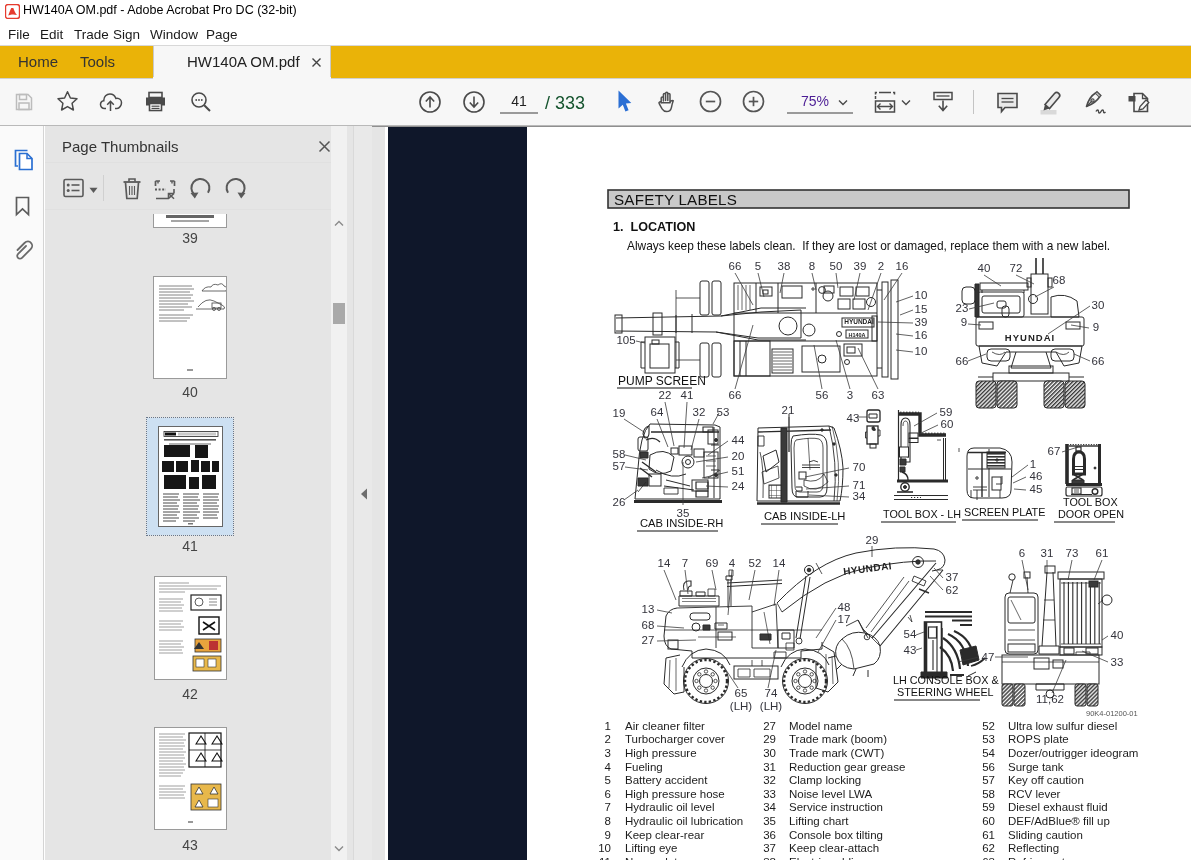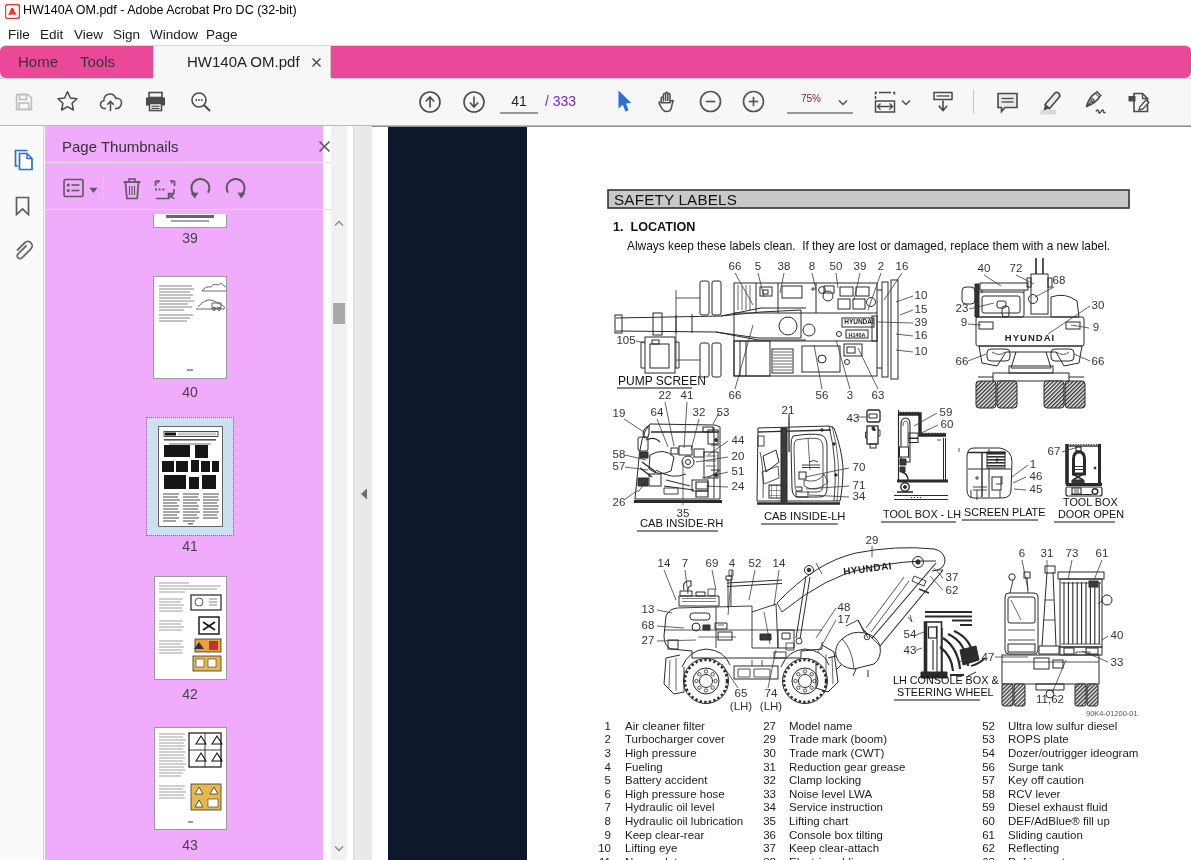--- a/index.html
+++ b/index.html
@@ -3,27 +3,27 @@
 <meta charset="utf-8">
 <style>
 * { margin:0; padding:0; box-sizing:border-box; }
 html,body { width:1191px; height:860px; overflow:hidden; }
 body { font-family:"Liberation Sans",sans-serif; background:#fff; position:relative; }
 .abs { position:absolute; }
 #titlebar { left:0; top:0; width:1191px; height:22px; background:#fff;text-align:center; }
 #titletext { left:23px; top:3px; font-size:12.5px; color:#000; }
 #menubar { left:0; top:22px; width:1073px; height:23px; background:#fff; font-size:13.5px; color:#1a1a1a; }
 .menuitem { position:absolute; top:5px; }
-#tabbar { left:0; top:45px; width:1191px; height:33px; background:#ec4899; border-top:1px solid #d8d8d8; font-size:15px; color:#333;border-radius:6px; }
+#tabbar { left:0; top:45px; width:1191px; height:33px; background:#eab308; border-top:1px solid #d8d8d8; font-size:15px; color:#333; }
 #activetab { position:absolute; left:153px; top:0px; width:178px; height:33px; background:#f7f7f7; border-left:1px solid #c9c9c9; border-right:1px solid #c9c9c9; }
 #toolbar { left:0; top:78px; width:1191px; height:48px; background:#f7f7f7; border-top:1px solid #d0d0d0; border-bottom:1px solid #b9b9b9; }
 #tabmask { left:153px; top:77px; width:178px; height:2px; background:#f7f7f7; }
 #content { left:0; top:126px; width:1191px; height:734px; background:#fff; }
 #sidebar { left:0; top:0; width:44px; height:734px; background:#fafafa; border-right:1px solid #d4d4d4; }
-#panel { left:45px; top:0; width:278px; height:734px; background:#f0abfc; }
+#panel { left:45px; top:0; width:340px; height:734px; background:#e5e5e5; }
 #pscroll { left:331px; top:0px; width:16px; height:734px; background:#f1f1f1; }
 #divider { left:353px; top:0; width:19px; height:734px; background:#e9e9e9; border-left:1px solid #d9d9d9; }
 #docarea { left:388px; top:0; width:819px; height:854px; background:#0f172a; }
 #page { left:139px; top:1px; width:680px; height:733px; background:#fff; position:absolute; }
 #paneltitle { left:17px; top:12px; font-size:15px; color:#333; }
 .thumblabel { position:absolute; width:80px; text-align:center; font-size:14px; color:#444; }
 .thumbpage { position:absolute; background:#fff; border:1px solid #9a9a9a; }
 svg { display:block; }
 text { font-family:"Liberation Sans",sans-serif; }
 </style>
@@ -34,21 +34,21 @@
   <svg class="abs" style="left:5px;top:4px" width="15" height="15" viewBox="0 0 15 15">
     <rect x="0.5" y="0.5" width="14" height="14" rx="2.5" fill="#fff" stroke="#e63b2e" stroke-width="1.4"></rect>
     <path d="M3.2 11.5 C4.4 8.2 5.6 5.4 6.3 4 L8.3 4 C9.2 6.8 10.6 9.6 12 11 C10 10.6 8.6 10.4 6.8 10.6 C5.6 10.8 4.2 11.2 3.2 11.5 Z M7.2 6.2 C7.6 7.6 8.4 8.9 9 9.5 C7.9 9.4 6.6 9.6 5.8 9.8 C6.3 8.7 6.9 7.3 7.2 6.2 Z" fill="#e63b2e"></path>
   </svg>
   <div id="titletext" class="abs">HW140A OM.pdf - Adobe Acrobat Pro DC (32-bit)</div>
 </div>
 
 <div id="menubar" class="abs">
   <span class="menuitem" style="left:8px">File</span>
   <span class="menuitem" style="left:40px">Edit</span>
-  <span class="menuitem" style="left:74px">View</span>
+  <span class="menuitem" style="left:74px">Trade</span>
   <span class="menuitem" style="left:113px">Sign</span>
   <span class="menuitem" style="left:150px">Window</span>
   <span class="menuitem" style="left:206px">Page</span>
 </div>
 
 <div id="tabbar" class="abs">
   <span class="abs" style="left:18px;top:7px">Home</span>
   <span class="abs" style="left:80px;top:7px">Tools</span>
   <div id="activetab"></div>
   <span class="abs" style="left:187px;top:7px;color:#222">HW140A OM.pdf</span>
@@ -96,42 +96,42 @@
     <circle cx="12" cy="12" r="10" fill="none" stroke="#4a4a4a" stroke-width="1.6"></circle>
     <path d="M12 17.5 V7.5 M7.8 11.5 L12 7 L16.2 11.5" fill="none" stroke="#4a4a4a" stroke-width="1.6"></path>
   </svg>
 
   <svg class="abs" style="left:462px;top:12px" width="24" height="24" viewBox="0 0 24 24">
     <circle cx="12" cy="12" r="10" fill="none" stroke="#4a4a4a" stroke-width="1.6"></circle>
     <path d="M12 6.5 V16.5 M7.8 12.5 L12 17 L16.2 12.5" fill="none" stroke="#4a4a4a" stroke-width="1.6"></path>
   </svg>
 
   <div class="abs" style="left:500px;top:11px;width:38px;height:25px;border-bottom:2px solid #9a9a9a;text-align:center;font-size:14px;color:#222;padding-top:4px">41</div>
-  <div class="abs" style="left:545px;top:15px;font-size:14px;color:#6d28d9">/ 333</div>
+  <div class="abs" style="left:545px;top:15px;font-size:18px;color:#14532d">/ 333</div>
 
   <svg class="abs" style="left:613px;top:11px" width="22" height="26" viewBox="0 0 22 26">
     <path d="M5.5 1.5 L5.5 19.5 L9.8 15.8 L12.4 22.6 L15.6 21.3 L12.9 14.6 L18.3 14 Z" fill="#2b6fd4"></path>
   </svg>
 
   <svg class="abs" style="left:655px;top:11px" width="24" height="26" viewBox="0 0 24 26">
     <path d="M6.2 14 V9 C6.2 7.6 8.4 7.6 8.4 9 V12 M8.4 12 V5.6 C8.4 4.2 10.6 4.2 10.6 5.6 V11.4 M10.6 11.4 V4.4 C10.6 3 12.8 3 12.8 4.4 V11.4 M12.8 11.4 V5.6 C12.8 4.2 15 4.2 15 5.6 V13.8 M15 13.8 C15.4 12 16.6 11.2 18.2 11.7 C17.4 13.8 16.9 16.2 16.4 18.6 C15.9 21 14.2 22.6 11.6 22.6 C9.6 22.6 8.3 21.8 7.3 20.2 C6.3 18.5 5.2 16.4 4.2 14.6 C3.4 13.2 5.1 12.2 6 13.4 Z" fill="none" stroke="#4f4f4f" stroke-width="1.5" stroke-linejoin="round" stroke-linecap="round"></path>
   </svg>
 
   <svg class="abs" style="left:699px;top:12px" width="23" height="23" viewBox="0 0 23 23">
     <circle cx="11.5" cy="11.5" r="10" fill="none" stroke="#555" stroke-width="1.7"></circle>
     <line x1="6.8" y1="11.5" x2="16.2" y2="11.5" stroke="#555" stroke-width="1.7"></line>
   </svg>
 
   <svg class="abs" style="left:742px;top:12px" width="23" height="23" viewBox="0 0 23 23">
     <circle cx="11.5" cy="11.5" r="10" fill="none" stroke="#555" stroke-width="1.7"></circle>
     <line x1="6.8" y1="11.5" x2="16.2" y2="11.5" stroke="#555" stroke-width="1.7"></line>
     <line x1="11.5" y1="6.8" x2="11.5" y2="16.2" stroke="#555" stroke-width="1.7"></line>
   </svg>
 
-  <div class="abs" style="left:787px;top:11px;width:66px;height:25px;border-bottom:2px solid #9a9a9a;font-size:10px;color:#7f1d1d;padding-top:4px;padding-left:14px">75%</div>
+  <div class="abs" style="left:787px;top:11px;width:66px;height:25px;border-bottom:2px solid #9a9a9a;font-size:14px;color:#4c1d95;padding-top:4px;padding-left:14px">75%</div>
   <svg class="abs" style="left:838px;top:21px" width="10" height="7" viewBox="0 0 10 7">
       <path d="M1 1.5 L5 5.5 L9 1.5" fill="none" stroke="#4a4a4a" stroke-width="1.4"></path>
     </svg>
 
   <svg class="abs" style="left:872px;top:11px" width="26" height="26" viewBox="0 0 26 26">
     <path d="M7 3.5 H19 M3.5 7 V10" stroke="#4a4a4a" stroke-width="1.5" fill="none"></path>
     <path d="M5 3.5 H3.5 V5.5 M21 3.5 H22.5 V5.5" stroke="#4a4a4a" stroke-width="1.5" fill="none"></path>
     <rect x="3.5" y="12" width="19" height="11" fill="none" stroke="#4a4a4a" stroke-width="1.5"></rect>
     <path d="M6 17.5 H20 M8.5 14.5 L5.5 17.5 L8.5 20.5 M17.5 14.5 L20.5 17.5 L17.5 20.5" stroke="#4a4a4a" stroke-width="1.4" fill="none"></path>
   </svg>

